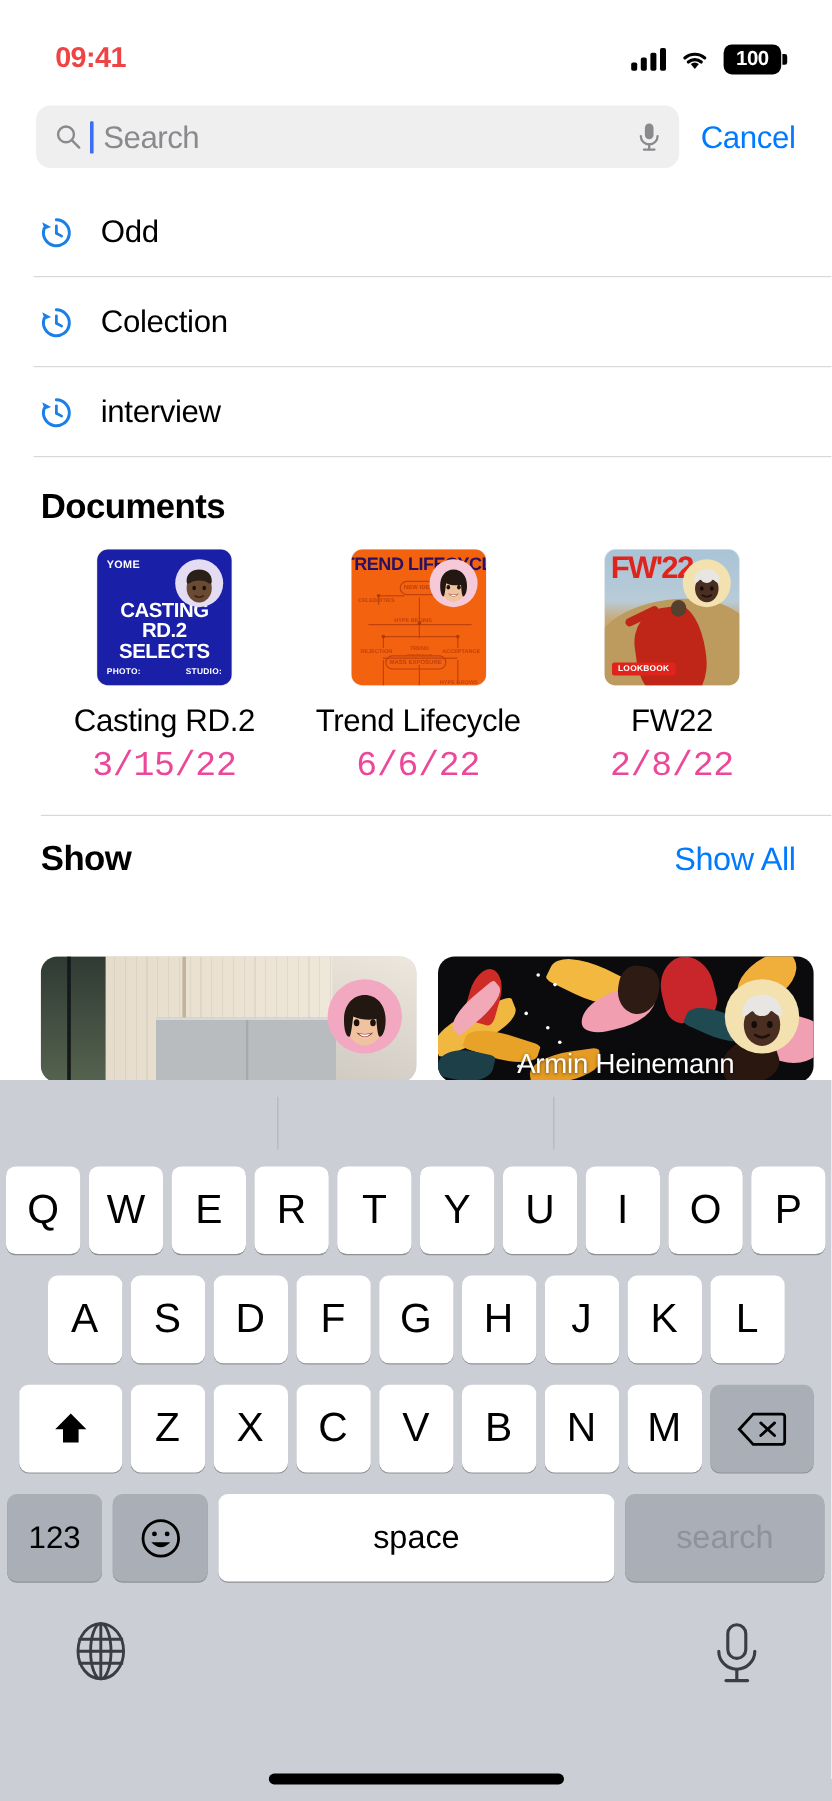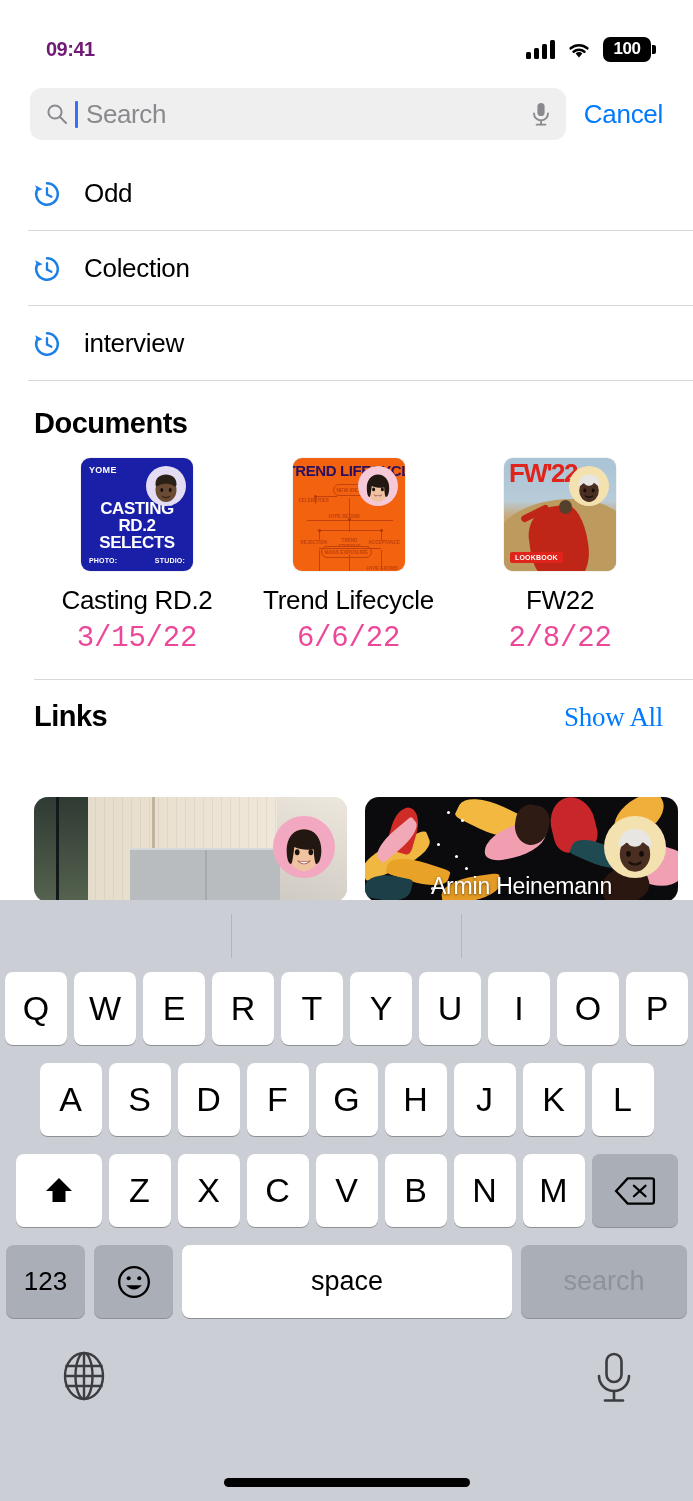--- a/index.html
+++ b/index.html
@@ -13,24 +13,24 @@
 
   
   .status-bar {
     height:78px;
     display:flex;
     align-items:center;
     justify-content:space-between;
     padding:20px 42px 0 46px;
   }
   .status-time {
-    font-size:20px;
+    font-size:24px;
     font-weight:700;
     letter-spacing:-0.5px;
-    color:#701a75;
+    color:#ef4444;
   }
   .status-right { display:flex; align-items:center; gap:11px; }
   .signal { display:flex; align-items:flex-end; gap:3px; height:19px; }
   .signal i { width:5px; background:#000; border-radius:1.5px; display:block; }
   .signal i:nth-child(1){ height:7px; }
   .signal i:nth-child(2){ height:11px; }
   .signal i:nth-child(3){ height:15px; }
   .signal i:nth-child(4){ height:19px; }
   .wifi { width:26px; height:19px; }
   .battery {
@@ -90,21 +90,21 @@
   }
   .section-head {
     display:flex; align-items:baseline; justify-content:space-between;
     margin-bottom:18px;
   }
   .section-title {
     font-size:29px; font-weight:700; color:#000; letter-spacing:-0.5px;
   }
   .show-all {
     font-size:27px; color:#007AFF; letter-spacing:-0.3px;
-    background:none; border:none; font-family:Liberation Serif, serif; cursor:pointer;text-align:right;
+    background:none; border:none; font-family:Liberation Sans, sans-serif; cursor:pointer;text-align:right;
   }
   .doc-row { display:flex; gap:0; justify-content:space-between; padding:0 8px; }
   .doc-cell { width:190px; display:flex; flex-direction:column; align-items:center; }
   .doc-thumb {
     width:112px; height:113px; border-radius:9px; position:relative;
     overflow:hidden; box-shadow:0 0 0 0.5px rgba(0,0,0,0.10);
   }
   .doc-title {
     margin-top:14px; font-size:26px; color:#000; letter-spacing:-0.3px;
     white-space:nowrap;
@@ -431,21 +431,21 @@
       <div class="doc-title">FW22</div>
       <div class="doc-date">2/8/22</div>
     </div>
 
   </div>
 </div>
 
 <div class="divider-top"></div>
 <div class="section" style="padding-top:20px;">
   <div class="section-head">
-    <div class="section-title">Links</div>
+    <div class="section-title">Show</div>
     <button class="show-all">Show All</button>
   </div>
   <div class="links-row">
 
     <div class="link-card photo-interior">
       <div class="pi-wall"></div>
       <div class="pi-glass"></div>
       <div class="pi-right"></div>
       <div class="pi-rope"></div>
       <div class="pi-cab"></div>

